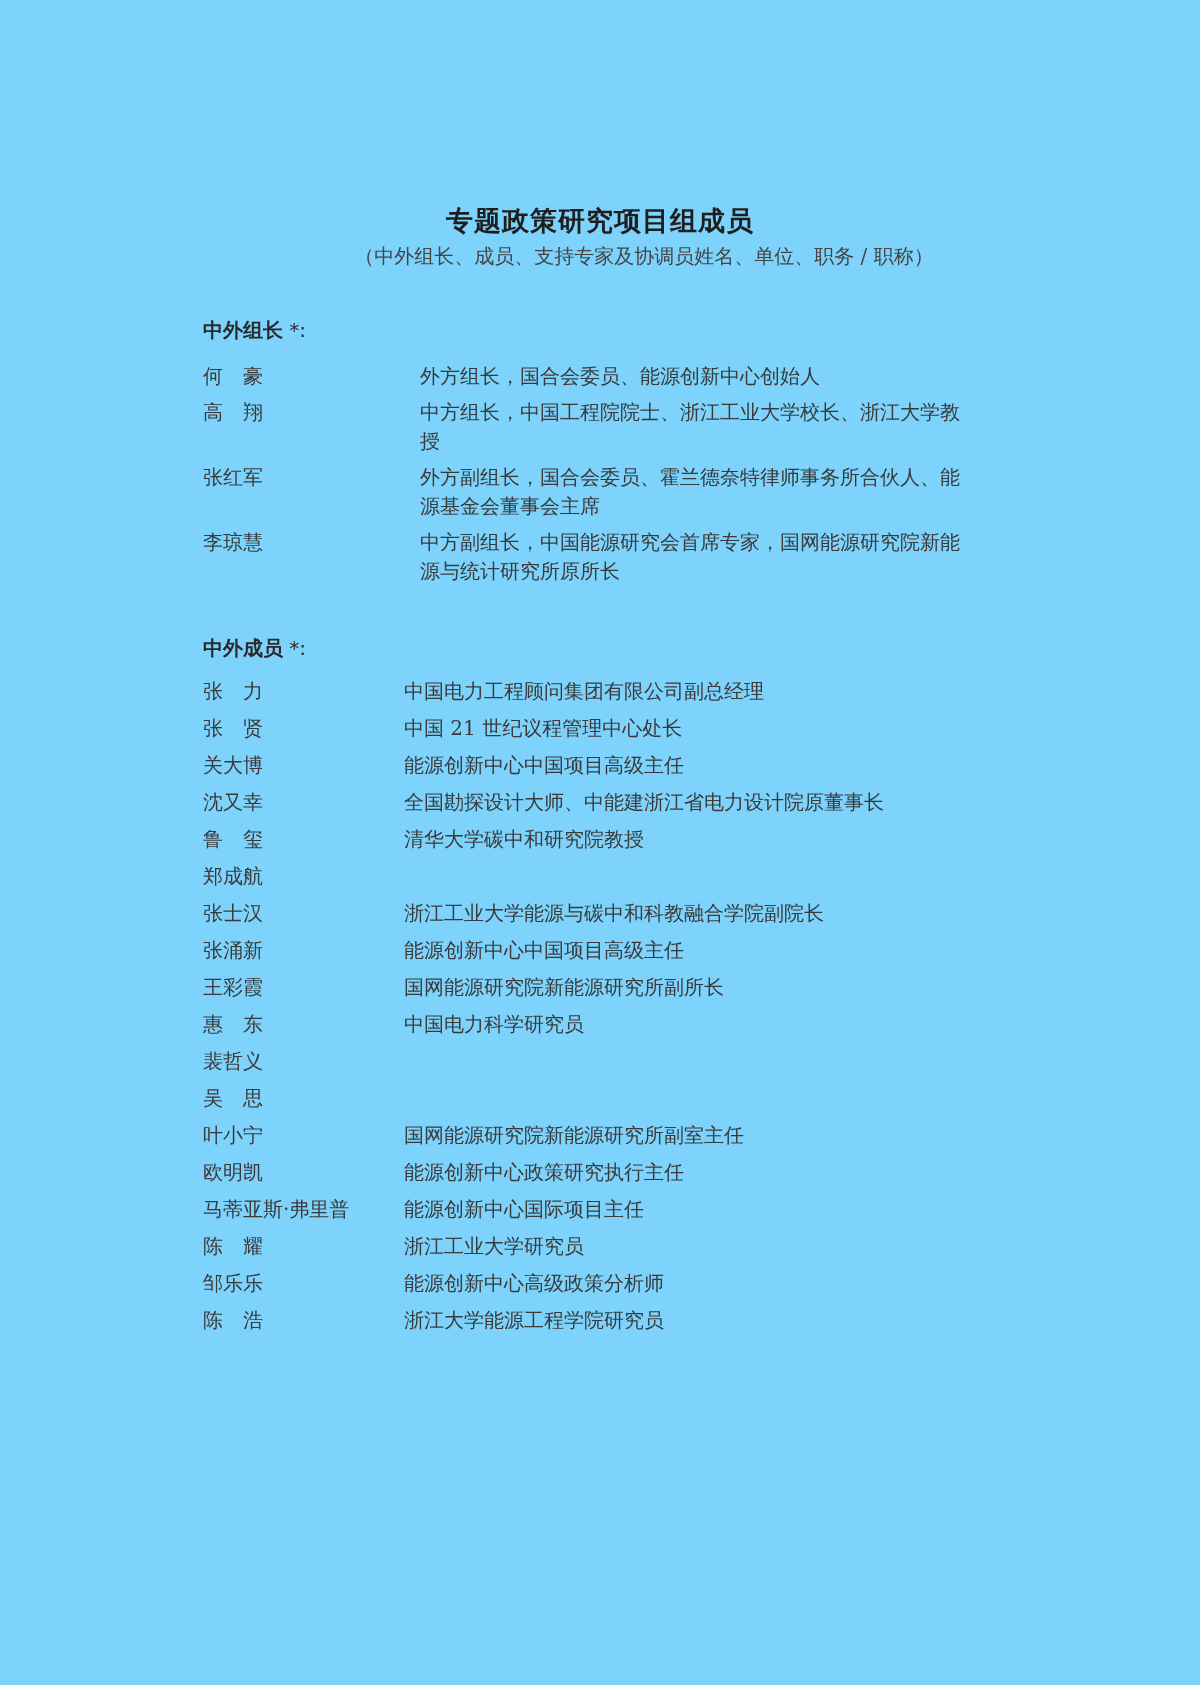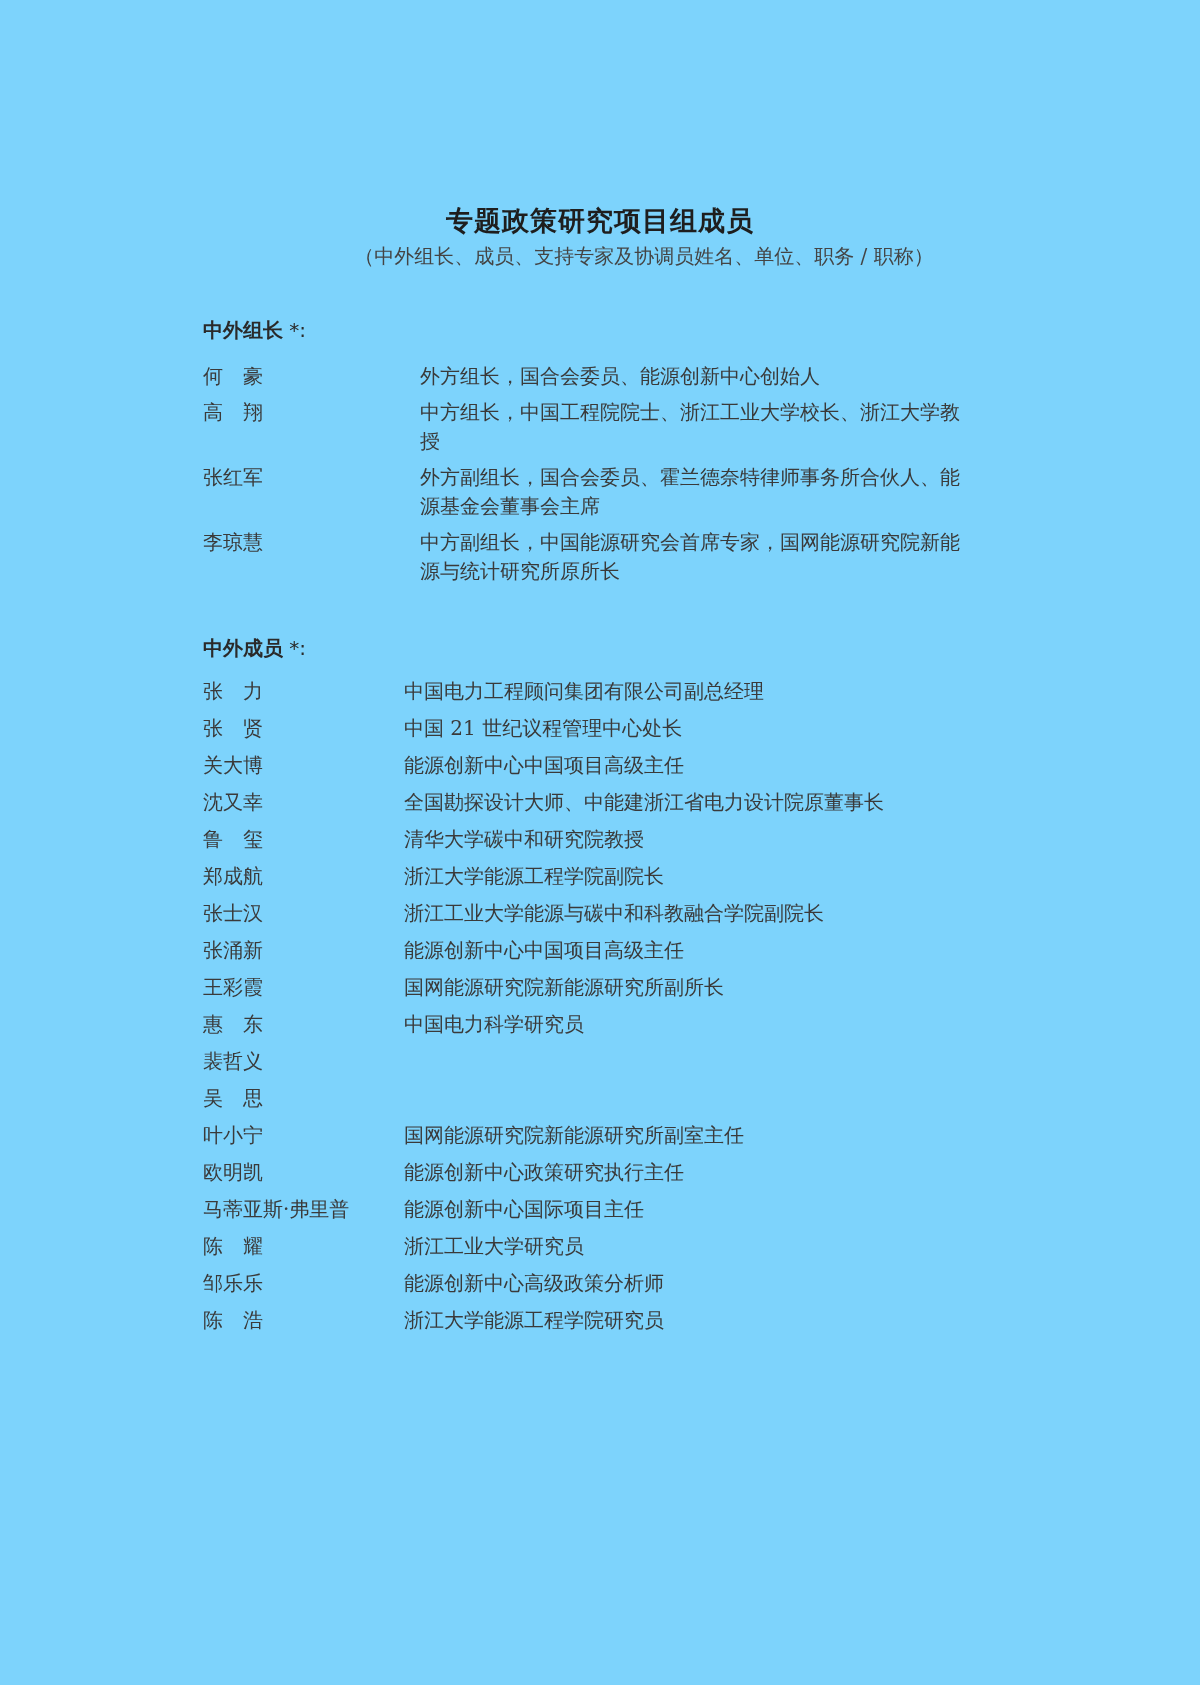--- a/index.html
+++ b/index.html
@@ -133,21 +133,20 @@
     <div class="row">
       <span class="name">沈又幸</span>
       <span class="desc">全国勘探设计大师、中能建浙江省电力设计院原董事长</span>
     </div>
     <div class="row">
       <span class="name">鲁　玺</span>
       <span class="desc">清华大学碳中和研究院教授</span>
     </div>
     <div class="row">
       <span class="name">郑成航</span>
-      <span class="desc">浙江大学能源工程学院副院长</span>
     </div>
     <div class="row">
       <span class="name">张士汉</span>
       <span class="desc">浙江工业大学能源与碳中和科教融合学院副院长</span>
     </div>
     <div class="row">
       <span class="name">张涌新</span>
       <span class="desc">能源创新中心中国项目高级主任</span>
     </div>
     <div class="row">

